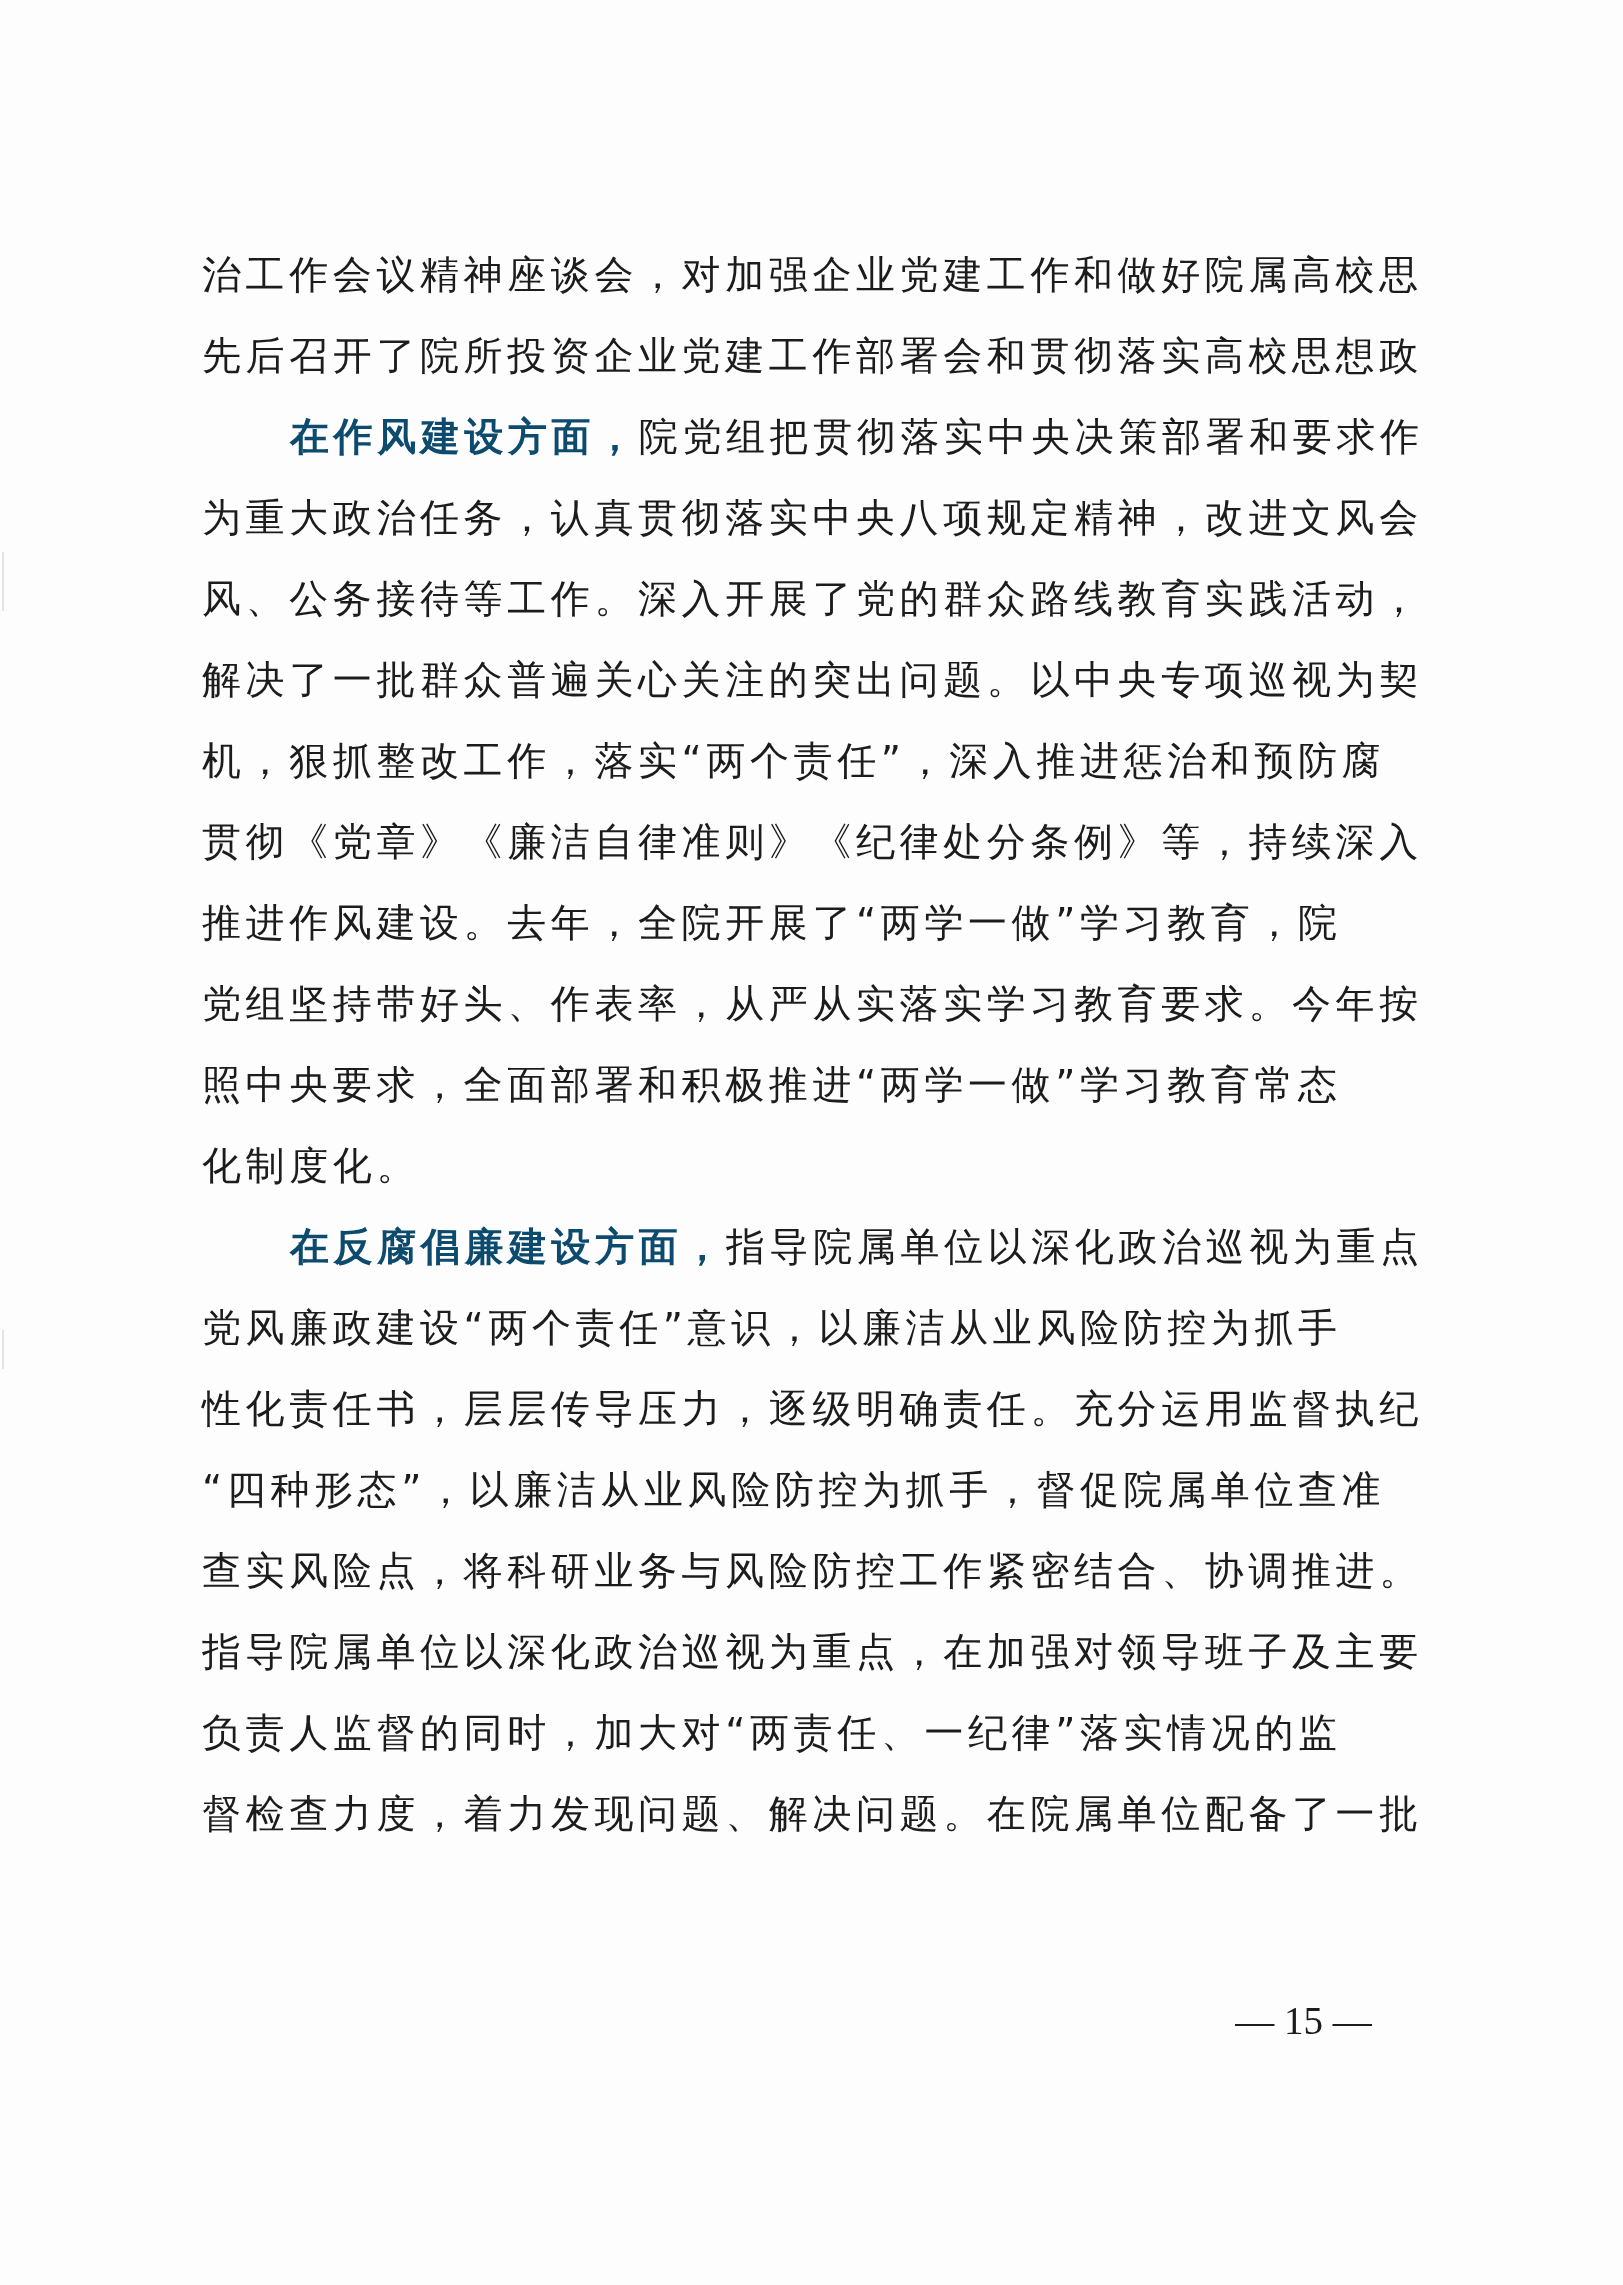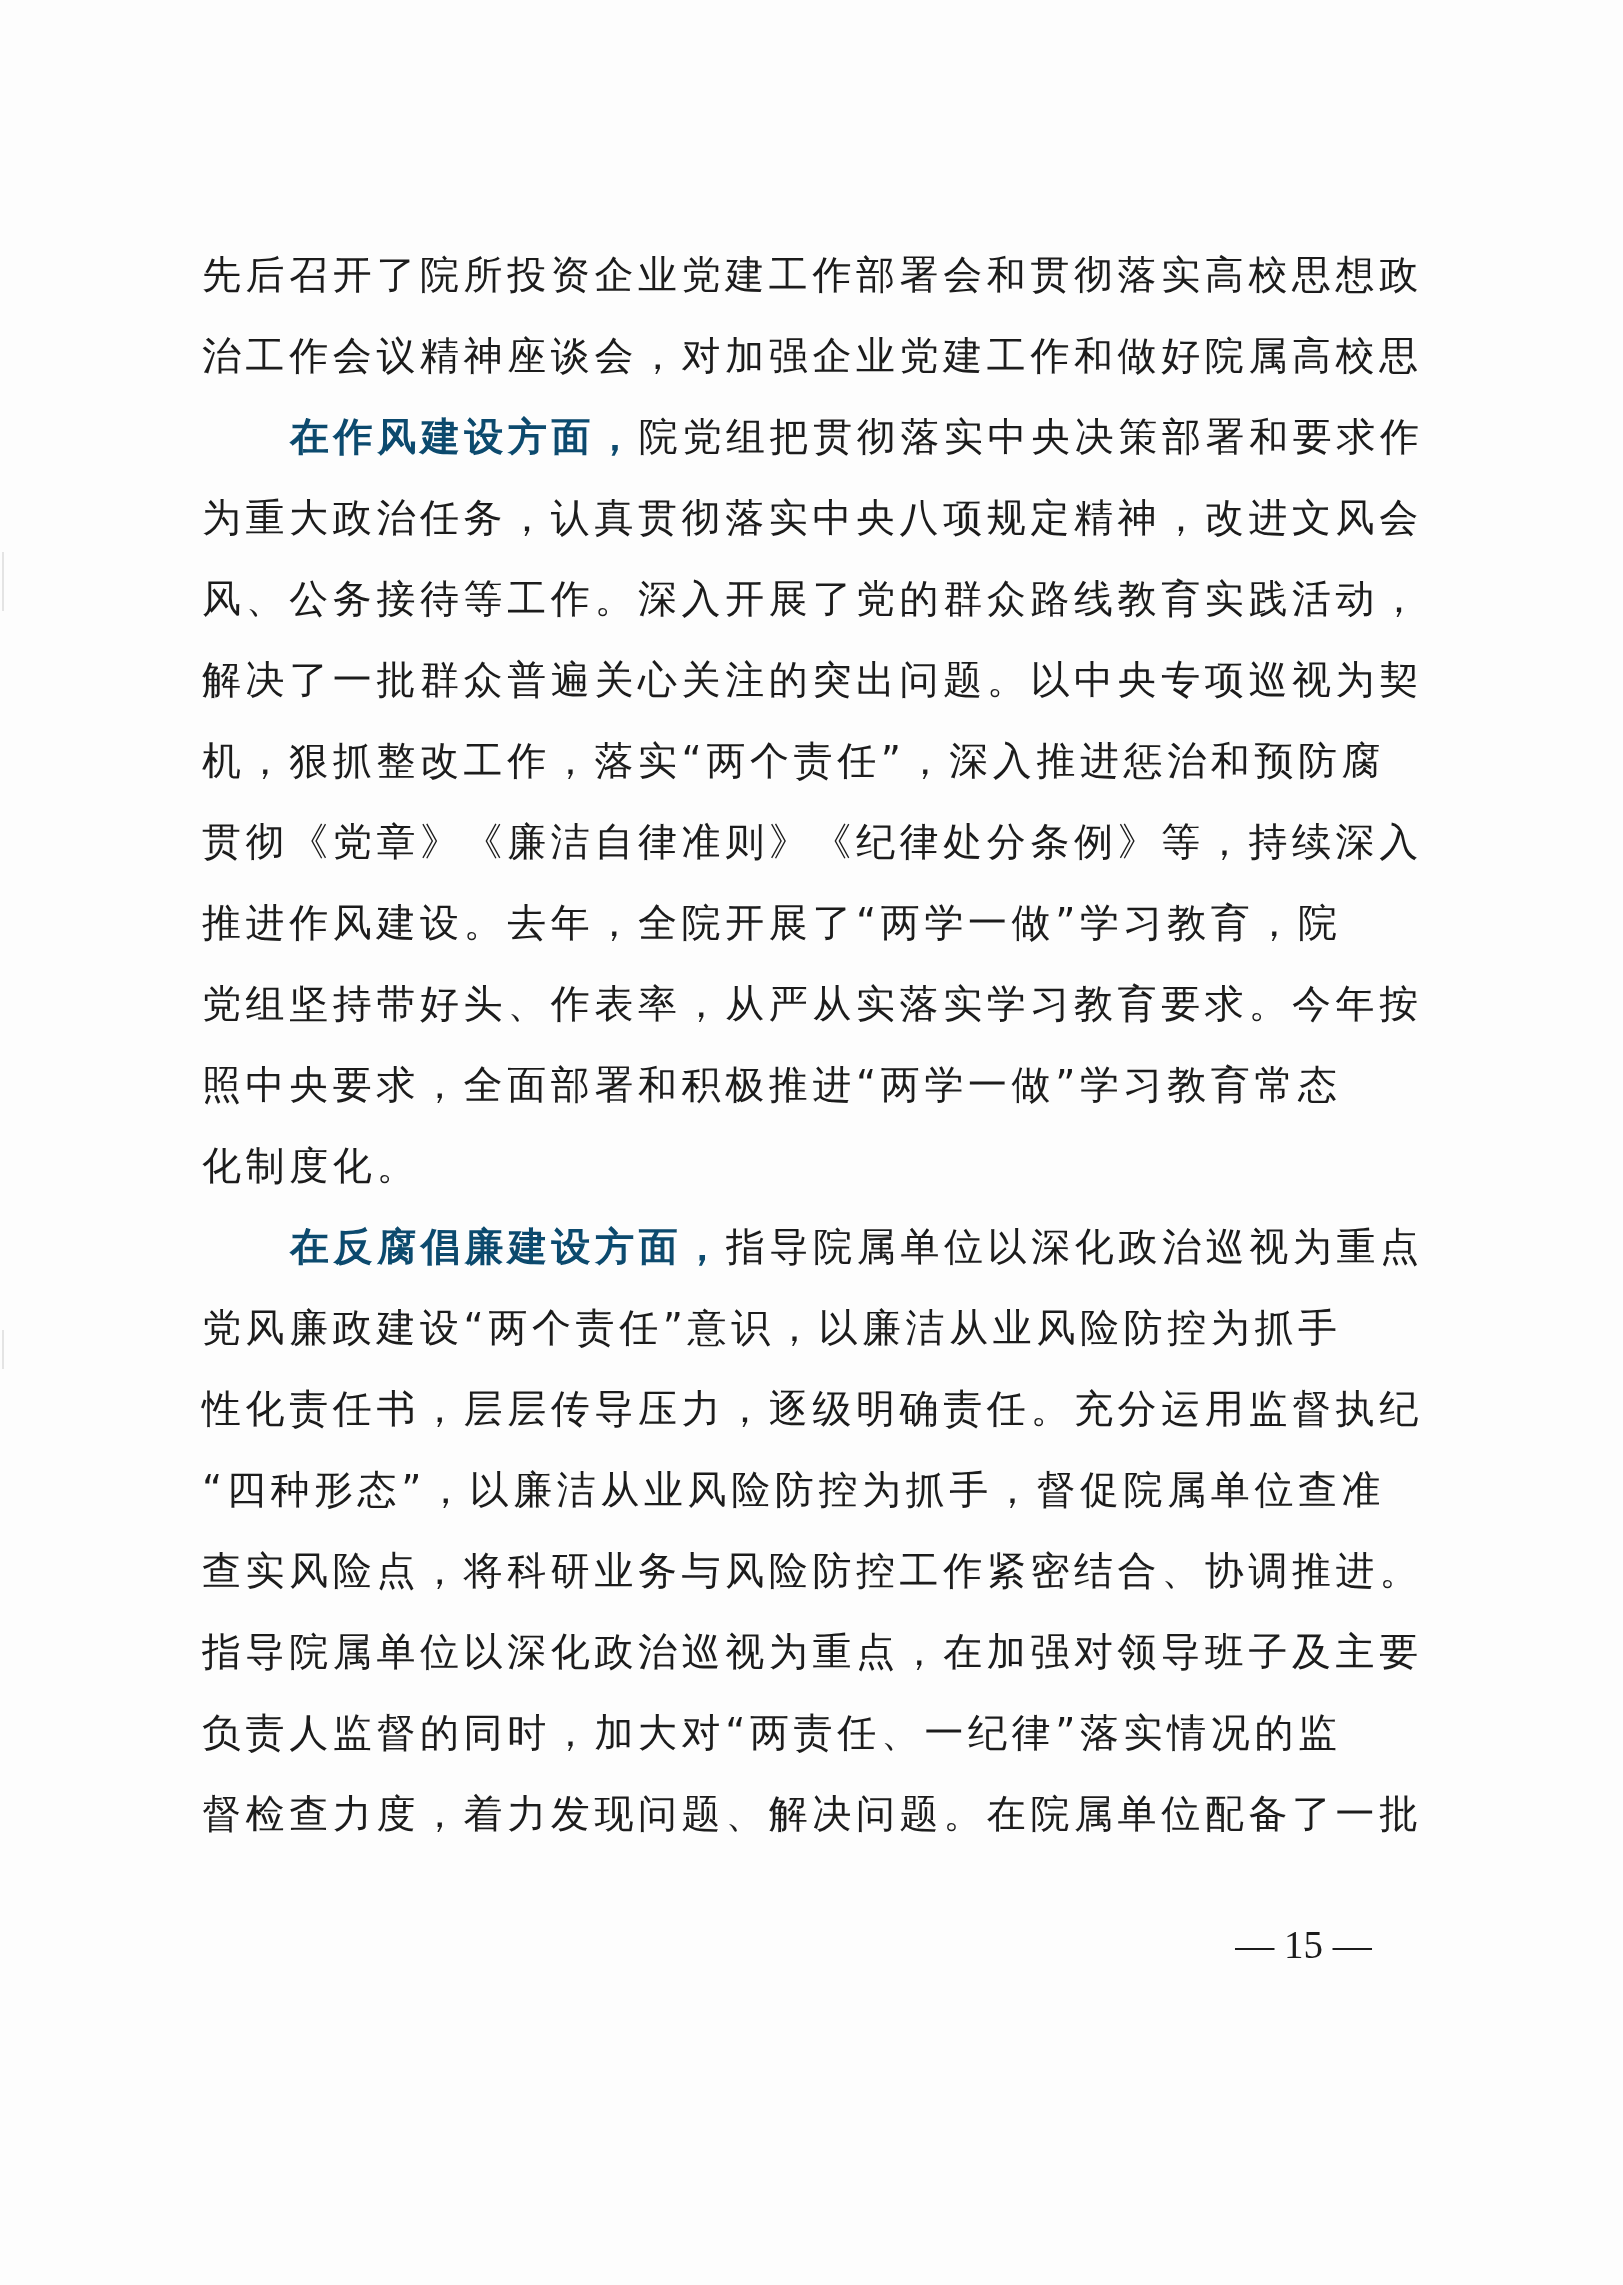--- a/index.html
+++ b/index.html
@@ -40,21 +40,21 @@
     .line.indent {
       padding-left: 88px;
     }
     .line .bold {
       font-weight: bold;
       color: #0c4a6e;
     }
     .page-number {
       position: absolute;
       left: 1220px;
-      top: 1922px;
+      top: 1998px;
       width: 167px;
       height: 45px;
       line-height: 45px;
       font-size: 39px;
       font-family: "Liberation Serif", "DejaVu Serif", serif;
       text-align: center;
       white-space: nowrap;
       color: #1c1c1c;
     }
     .scan-mark {
@@ -64,22 +64,22 @@
     }
   </style>
 </head>
 <body>
 
 <div class="page">
   <div class="scan-mark" style="left:2px; top:552px; height:59px;"></div>
   <div class="scan-mark" style="left:2px; top:1330px; height:39px;"></div>
 
   <div class="text-block">
+    <div class="line"><span class="bold"></span><span>治工作会议精神座谈会，对加强企业党建工作和做好院属高校思</span></div>
     <div class="line"><span class="bold"></span><span>先后召开了院所投资企业党建工作部署会和贯彻落实高校思想政</span></div>
-    <div class="line"><span class="bold"></span><span>治工作会议精神座谈会，对加强企业党建工作和做好院属高校思</span></div>
     <div class="line indent"><span class="bold">在作风建设方面，</span><span>院党组把贯彻落实中央决策部署和要求作</span></div>
     <div class="line"><span class="bold"></span><span>为重大政治任务，认真贯彻落实中央八项规定精神，改进文风会</span></div>
     <div class="line"><span class="bold"></span><span>风、公务接待等工作。深入开展了党的群众路线教育实践活动，</span></div>
     <div class="line"><span class="bold"></span><span>解决了一批群众普遍关心关注的突出问题。以中央专项巡视为契</span></div>
     <div class="line"><span class="bold"></span><span>机，狠抓整改工作，落实“两个责任”，深入推进惩治和预防腐</span></div>
     <div class="line"><span class="bold"></span><span>贯彻《党章》《廉洁自律准则》《纪律处分条例》等，持续深入</span></div>
     <div class="line"><span class="bold"></span><span>推进作风建设。去年，全院开展了“两学一做”学习教育，院</span></div>
     <div class="line"><span class="bold"></span><span>党组坚持带好头、作表率，从严从实落实学习教育要求。今年按</span></div>
     <div class="line"><span class="bold"></span><span>照中央要求，全面部署和积极推进“两学一做”学习教育常态</span></div>
     <div class="line"><span class="bold"></span><span>化制度化。</span></div>

